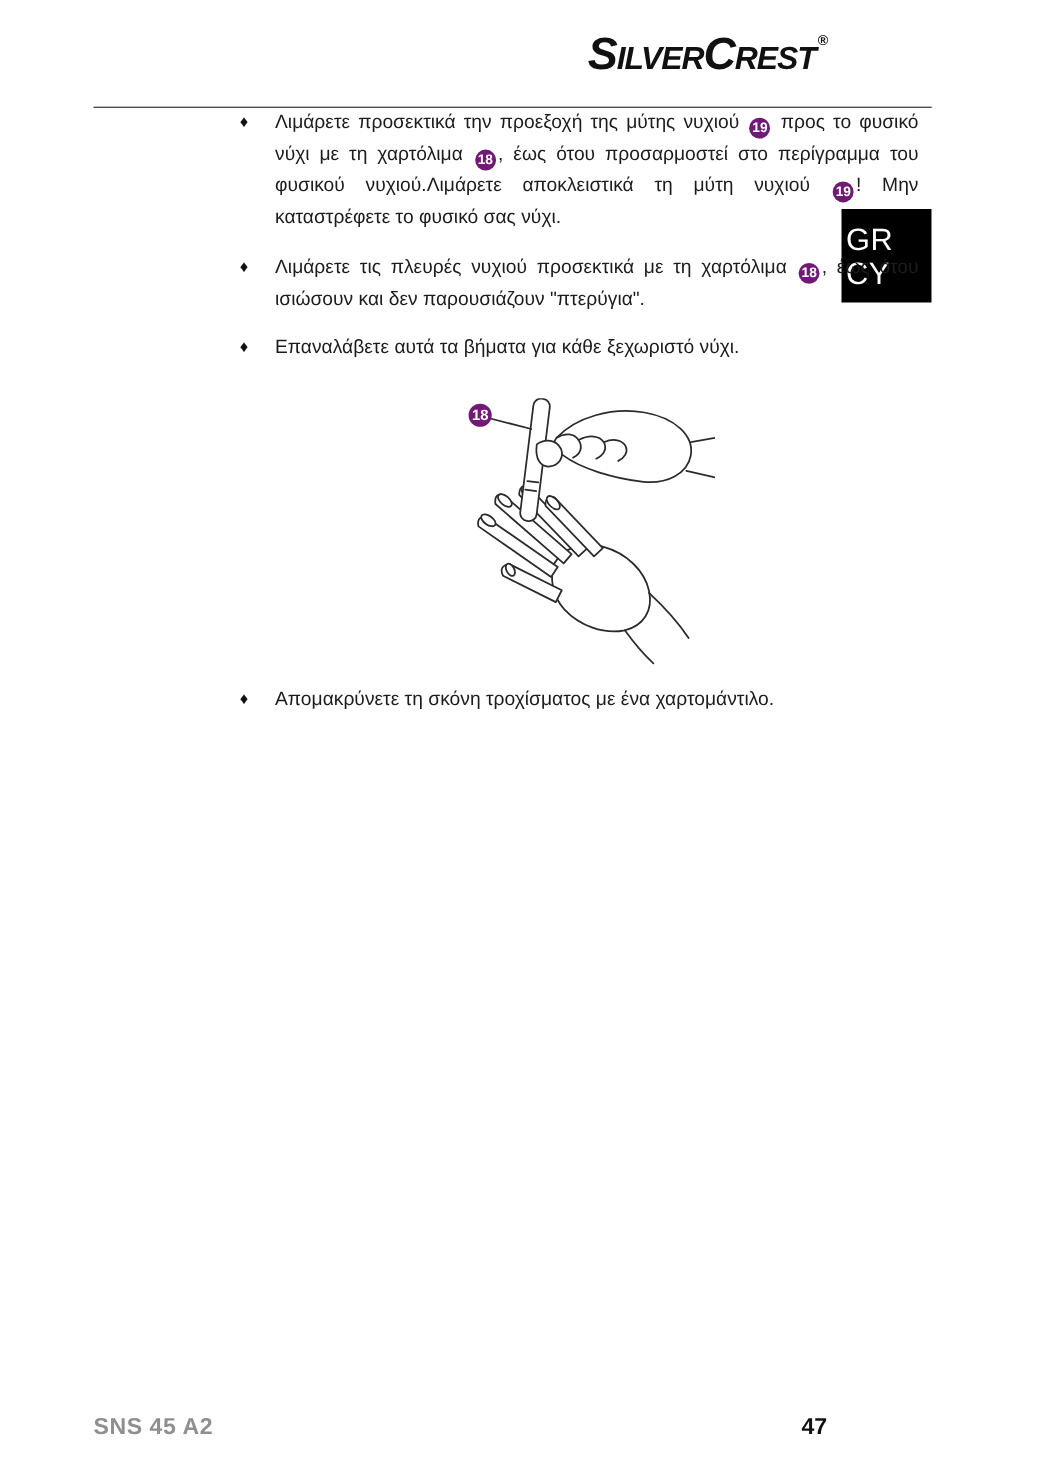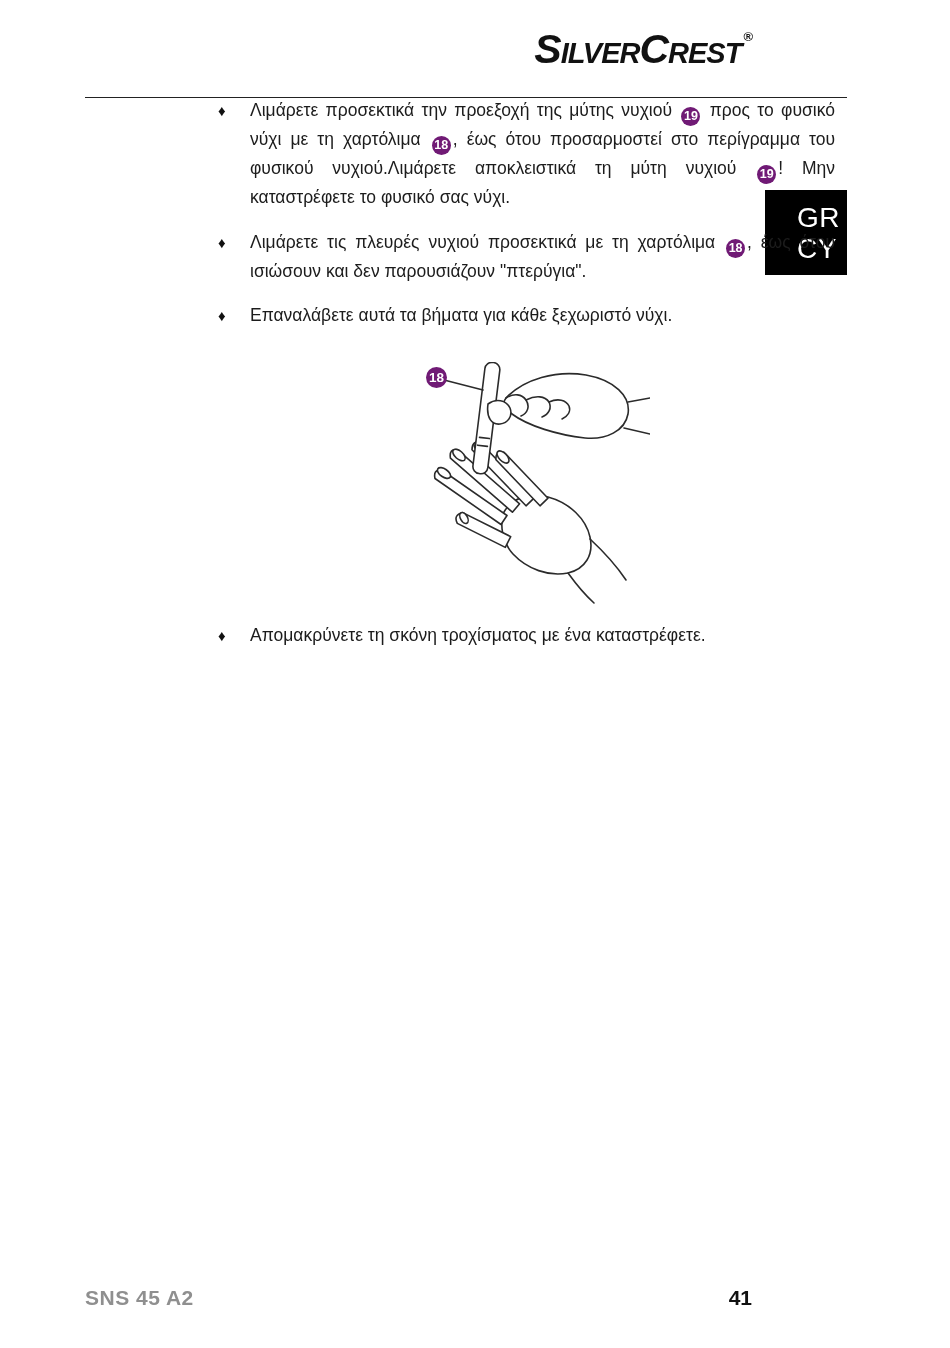--- a/index.html
+++ b/index.html
@@ -26,21 +26,21 @@
   }
   .rule{
     position:absolute;top:97px;left:85px;width:781px;
     border-top:1.6px solid #222;
   }
   
   .region-tab{
     position:absolute;right:0;top:190px;width:82px;height:85px;
     background:#000;color:#fff;
     display:flex;flex-direction:column;justify-content:center;
-    padding-left:32px;box-sizing:border-box;
+    padding-left:4px;box-sizing:border-box;
     font-size:28px;line-height:31px;letter-spacing:0.5px;
   }
   
   .content{position:absolute;left:113px;top:97px;width:722px;}
   .heading{
     margin:18px 0 24px 0;
     font-size:27px;font-weight:bold;color:#111;
   }
   .bullet-list{width:100%;}
   .bullet-item{
@@ -158,23 +158,23 @@
 
           <path d="M44,18 L83,28" fill="none"></path>
         </g>
       </svg>
       <span class="num-badge figure-badge">18</span>
     </figure>
 
     <div id="bullets-bottom" class="bullet-list">
         <div class="bullet-item">
           <span class="bullet-marker">♦</span>
-          <div class="bullet-text">Απομακρύνετε τη σκόνη τροχίσματος με ένα καταστρέφετε.</div>
+          <div class="bullet-text">Απομακρύνετε τη σκόνη τροχίσματος με ένα χαρτομάντιλο.</div>
         </div>
       </div>
   </main>
 
   <footer class="footer">
     <span class="model">SNS 45 A2</span>
-    <span class="page-num">41</span>
+    <span class="page-num">47</span>
   </footer>
 
 </div>
 
 </body></html>

